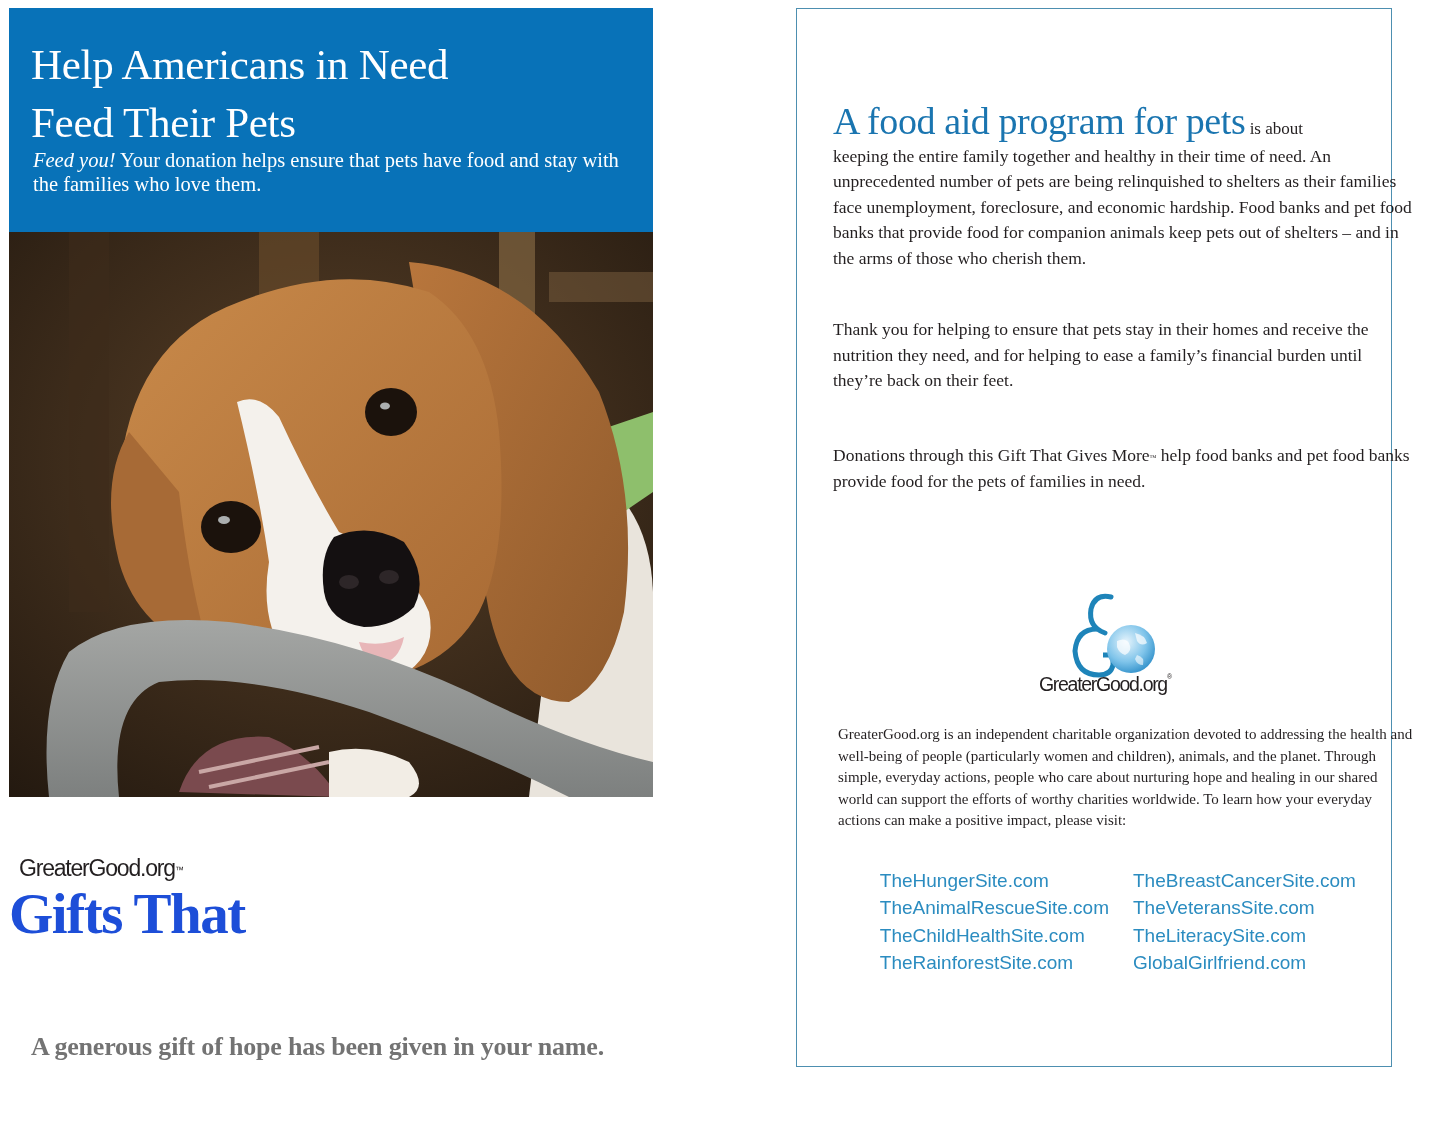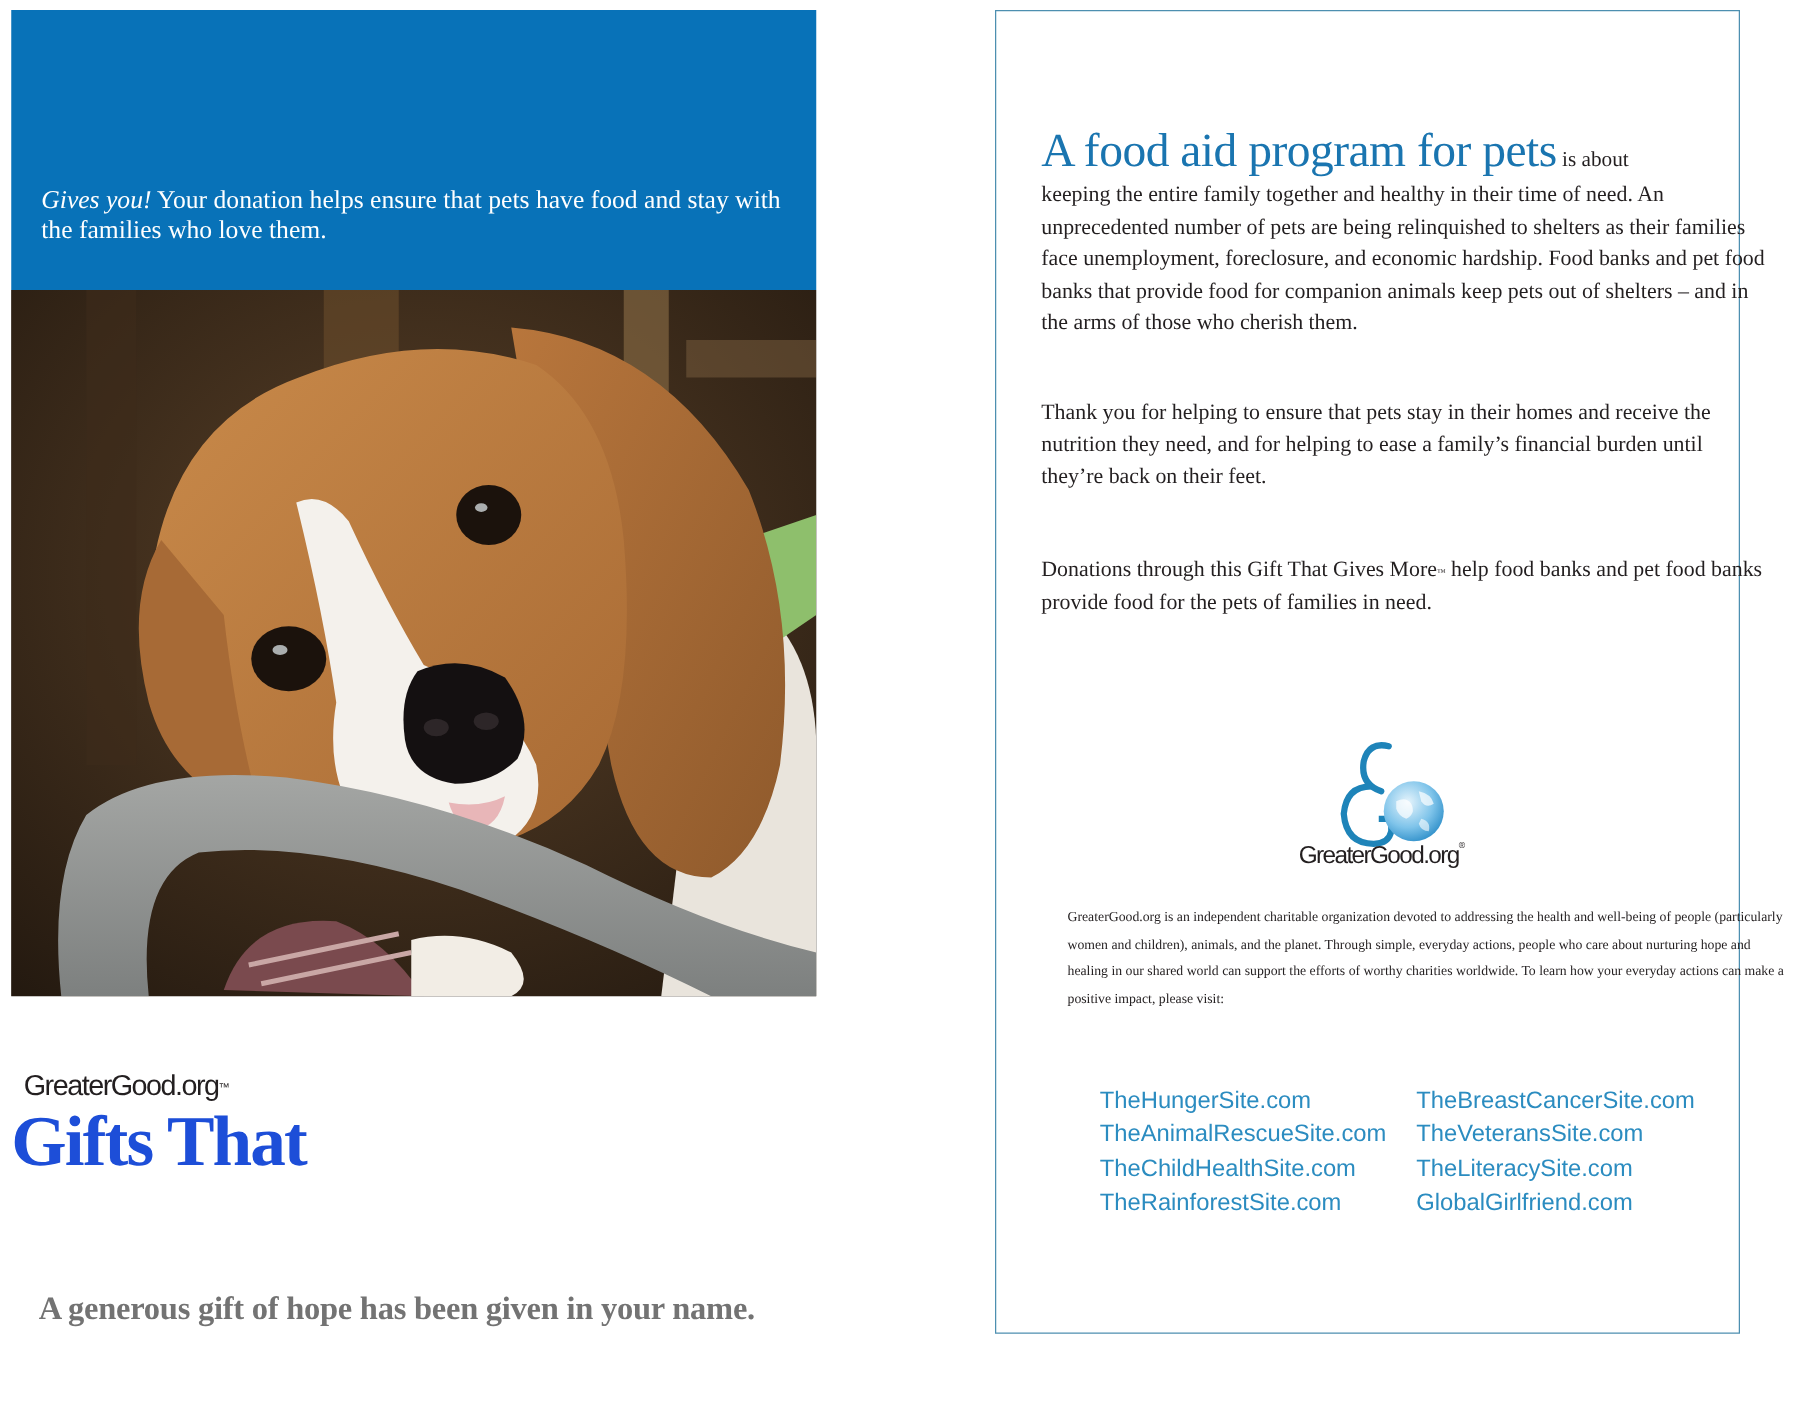--- a/index.html
+++ b/index.html
@@ -64,38 +64,42 @@
   .p2 { top: 308px; }
   .p3 { top: 434px; }
   .gg-logo { position: absolute; left: 236px; top: 580px; width: 170px; height: 112px; }
   .gg-logo .wordmark {
     position: absolute; left: 6px; top: 84px;
     font-family: "Liberation Sans", "DejaVu Sans", sans-serif;
     font-size: 19.5px; letter-spacing: -1.3px; color: #231f20; white-space: nowrap;
   }
   .gg-logo .wordmark sup { font-size: 7px; letter-spacing: 0; vertical-align: top; }
   .about {
-    position: absolute; left: 57px; top: 715px; width: 575px;
-    font-size: 11px; line-height: 21.6px; color: #231f20;
+    position: absolute; left: 41px; top: 715px; width: 575px;
+    font-size: 15px; line-height: 21.6px; color: #231f20;
   }
   .sites {
     position: absolute; left: 60px; top: 858px; width: 560px;
     font-family: "Liberation Sans", "DejaVu Sans", sans-serif;
     font-size: 19px; line-height: 27.4px; color: #2b8cc0;
   }
   .sites .col1 { position: absolute; right: 308px; top: 0; white-space: nowrap; }
   .sites .col2 { position: absolute; left: 276px; top: 0; text-align: left; white-space: nowrap; }
   .sites a { display: block; color: #2b8cc0; text-decoration: none; }
 </style>
 </head>
 <body>
 
 <div class="left">
   <div class="banner">
-    <div class="sub"><em>Gives you!</em><span> Your donation helps ensure that pets have food and stay with the families who love them.</span></div>
+    <h1 class="title">
+      <span>Help Americans in Need</span><br>
+      <span>Feed Their Pets</span>
+    </h1>
+    <div class="sub"><em>Feed you!</em><span> Your donation helps ensure that pets have food and stay with the families who love them.</span></div>
   </div>
 
   <div class="photo" aria-label="Beagle puppy resting its chin on a grey chair arm">
     <svg width="644" height="565" viewBox="0 0 644 565">
       <defs>
         <radialGradient id="bg" cx="0.5" cy="0.4" r="0.8">
           <stop offset="0" stop-color="#5a4128"></stop>
           <stop offset="1" stop-color="#22180f"></stop>
         </radialGradient>
         <linearGradient id="fur" x1="0" y1="0" x2="1" y2="1">

